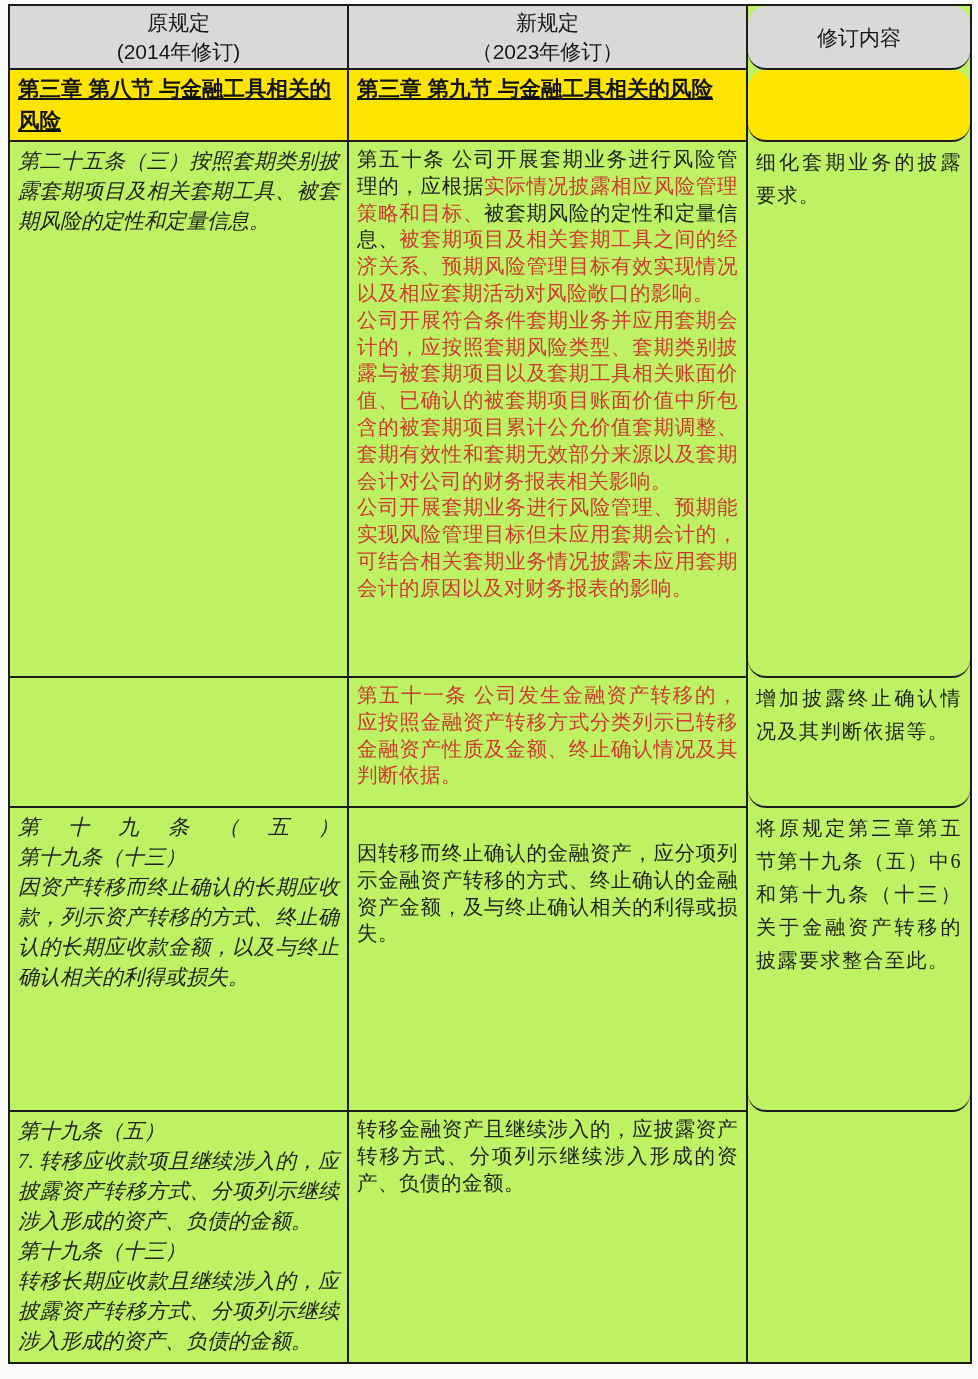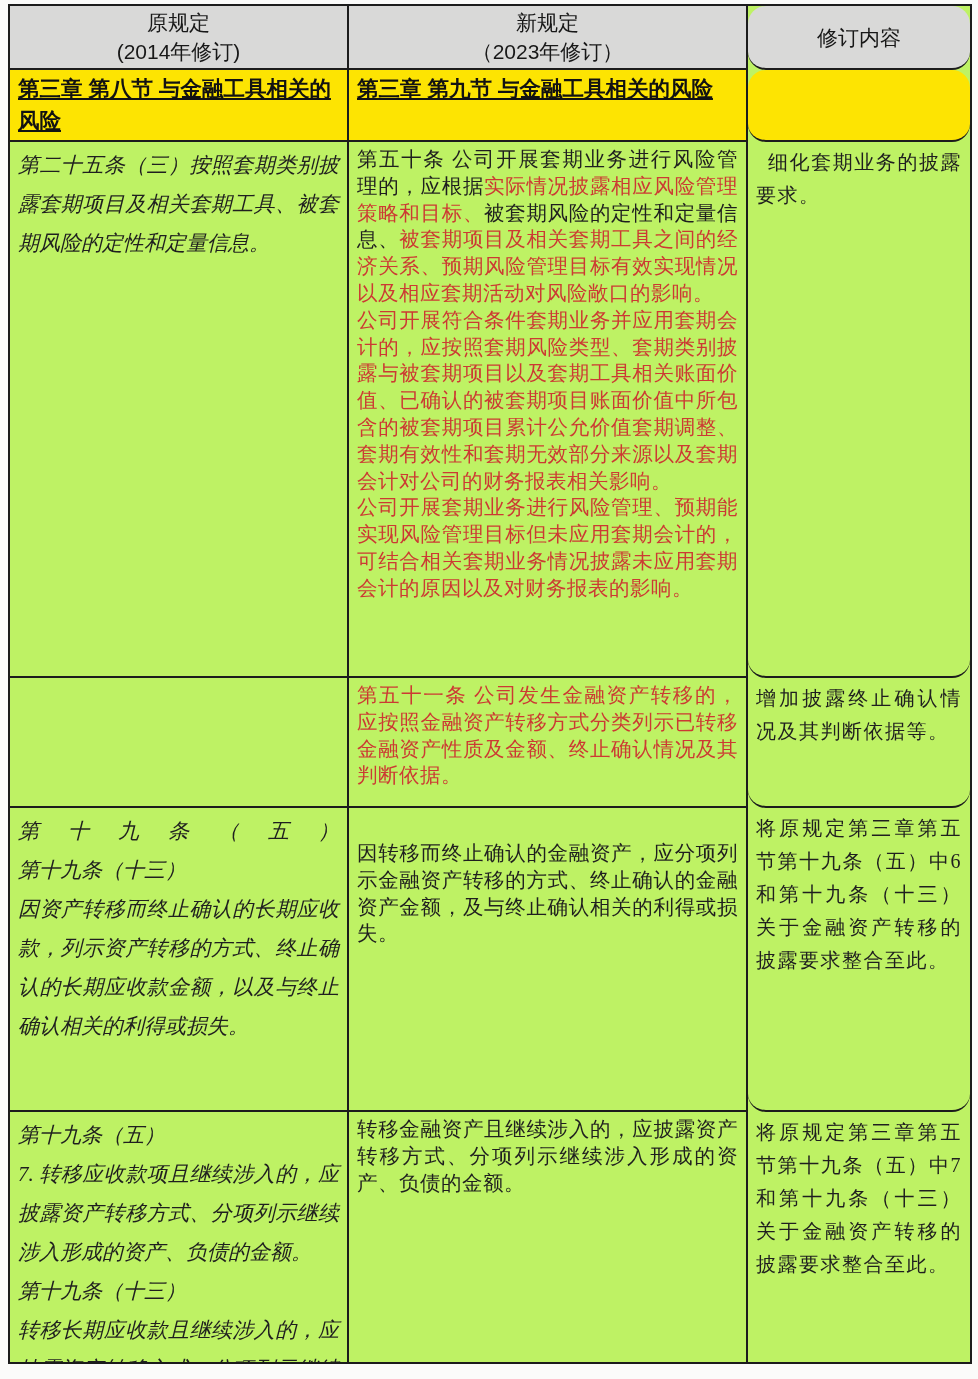--- a/index.html
+++ b/index.html
@@ -54,21 +54,21 @@
     padding: 3px 8px 0 8px;
     text-align: left;
     text-decoration: underline;
   }
 
   
   .bcell { padding: 4px 8px 4px 8px; color: #1f1f1f; }
   .bcell p { margin: 0; }
   .c-old {
     font-style: italic;
-    font-size: 21px; line-height: 39px;
+    font-size: 21px; line-height: 30px;
     text-align: justify;
   }
   .c-new {
     font-size: 20.5px; line-height: 26.8px;
     letter-spacing: 0.5px;
     text-align: justify;
   }
   .c-rev {
     font-size: 20px; line-height: 33px;
     letter-spacing: 1.5px;
@@ -107,21 +107,21 @@
 
   <div class="cell bcell c-old row-0">
         <p><span style="color: rgb(31, 31, 31);">第二十五条（三）按照套期类别披露套期项目及相关套期工具、被套期风险的定性和定量信息。</span></p>
       </div>
       <div class="cell bcell c-new row-0">
         <p><span style="color: rgb(31, 31, 31);">第五十条  公司开展套期业务进行风险管理的，应根据</span><span style="color: rgb(204, 58, 51);">实际情况披露相应风险管理策略和目标、</span><span style="color: rgb(31, 31, 31);">被套期风险的定性和定量信息、</span><span style="color: rgb(204, 58, 51);">被套期项目及相关套期工具之间的经济关系、预期风险管理目标有效实现情况以及相应套期活动对风险敞口的影响。</span></p>
         <p><span style="color: rgb(204, 58, 51);">公司开展符合条件套期业务并应用套期会计的，应按照套期风险类型、套期类别披露与被套期项目以及套期工具相关账面价值、已确认的被套期项目账面价值中所包含的被套期项目累计公允价值套期调整、套期有效性和套期无效部分来源以及套期会计对公司的财务报表相关影响。</span></p>
         <p><span style="color: rgb(204, 58, 51);">公司开展套期业务进行风险管理、预期能实现风险管理目标但未应用套期会计的，可结合相关套期业务情况披露未应用套期会计的原因以及对财务报表的影响。</span></p>
       </div>
       <div class="cell bcell c-rev row-0 last-col">
-        <p><span style="color: rgb(31, 31, 31); margin-left: 12px;">细化套期业务的披露要求。</span></p>
+        <p><span style="color: rgb(31, 31, 31);">细化套期业务的披露要求。</span></p>
       </div>
       <div class="cell bcell c-old row-1"></div>
       <div class="cell bcell c-new row-1">
         <p><span style="color: rgb(204, 58, 51);">第五十一条 公司发生金融资产转移的，应按照金融资产转移方式分类列示已转移金融资产性质及金额、终止确认情况及其判断依据。</span></p>
       </div>
       <div class="cell bcell c-rev row-1 last-col">
         <p><span style="color: rgb(31, 31, 31);">增加披露终止确认情况及其判断依据等。</span></p>
       </div>
       <div class="cell bcell c-old row-2">
         <p class="spread"><span style="color: rgb(31, 31, 31);">第十九条（五）</span></p>
@@ -136,17 +136,14 @@
       </div>
       <div class="cell bcell c-old row-3 last-row">
         <p><span style="color: rgb(31, 31, 31);">第十九条（五）</span></p>
         <p><span style="color: rgb(31, 31, 31);">7. 转移应收款项且继续涉入的，应披露资产转移方式、分项列示继续涉入形成的资产、负债的金额。</span></p>
         <p><span style="color: rgb(31, 31, 31);">第十九条（十三）</span></p>
         <p><span style="color: rgb(31, 31, 31);">转移长期应收款且继续涉入的，应披露资产转移方式、分项列示继续涉入形成的资产、负债的金额。</span></p>
       </div>
       <div class="cell bcell c-new row-3 last-row">
         <p><span style="color: rgb(31, 31, 31);">转移金融资产且继续涉入的，应披露资产转移方式、分项列示继续涉入形成的资产、负债的金额。</span></p>
       </div>
-      <div class="cell bcell c-rev row-3 last-col last-row">
-        <p><span style="color: rgb(31, 31, 31);">将原规定第三章第五节第十九条（五）中7和第十九条（十三）关于金融资产转移的披露要求整合至此。</span></p>
-      </div>
     </div>
 </div>
 
 </body></html>

